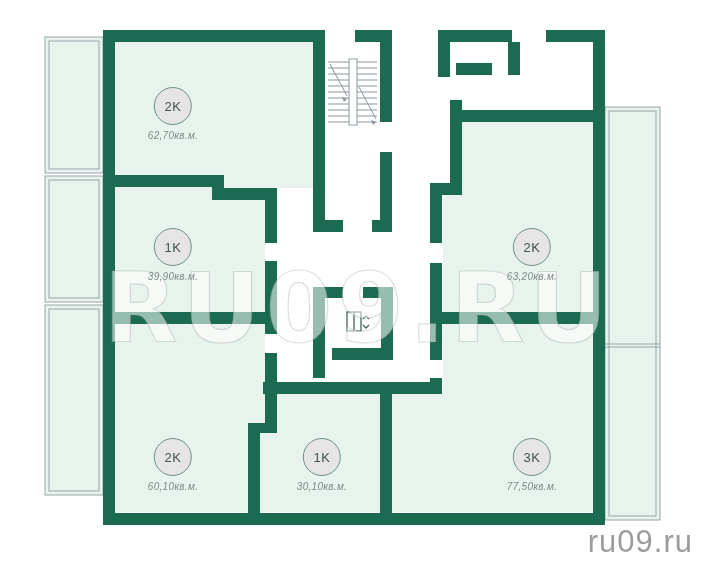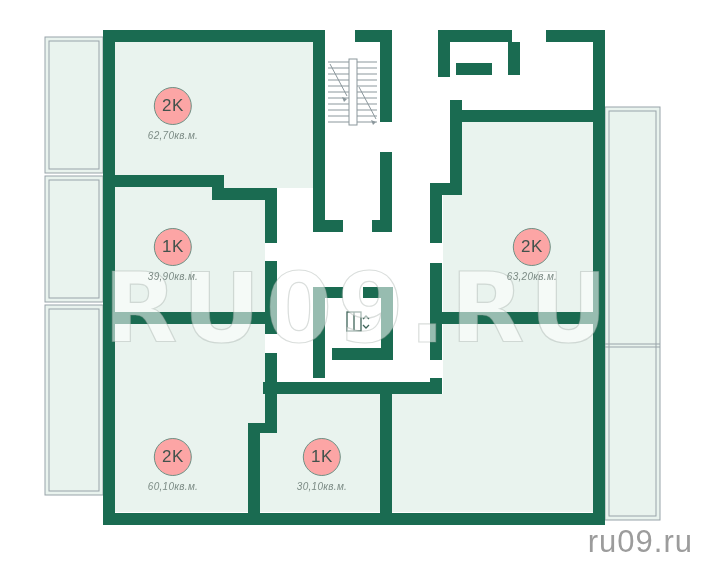--- a/index.html
+++ b/index.html
@@ -18,22 +18,22 @@
   .stair-arrow{fill:#8b979c;}
   .elev-line{stroke:#3f655a;stroke-width:1.3;fill:none;}
   .elev-box{fill:#ffffff;stroke:#3f655a;stroke-width:1.3;}
   .watermark-center{
     font-family:"DejaVu Sans", sans-serif;font-weight:bold;font-size:96px;letter-spacing:5px;
     fill:rgba(255,255,255,0.55);stroke:rgba(148,160,155,0.35);stroke-width:1.2px;
   }
   .apt{position:absolute;display:flex;flex-direction:column;align-items:center;transform:translateX(-50%);}
   .apt .badge{
     width:38px;height:38px;border-radius:50%;border:1.2px solid var(--accent_circle,#6f9084);
-    background:#fca5a5;display:flex;align-items:center;justify-content:center;
-    font-size:17px;color:#42524c;letter-spacing:.5px;box-sizing:border-box;
+    background:#e5e5e5;display:flex;align-items:center;justify-content:center;
+    font-size:13px;color:#42524c;letter-spacing:.5px;box-sizing:border-box;
   }
   .apt .area{margin-top:5px;font-size:10px;color:#7d8c86;white-space:nowrap;letter-spacing:.3px;font-style:italic;}
   .corner-mark{
     position:absolute;right:13px;bottom:10px;font-size:31px;color:#9c9c9c;letter-spacing:1px;
   }
 </style>
 </head>
 <body>
 
 <div class="stage">
@@ -164,15 +164,19 @@
     <div class="area">63,20кв.м.</div>
   </div>
   <div class="apt" style="left:173px;top:438px;">
     <div class="badge">2K</div>
     <div class="area">60,10кв.м.</div>
   </div>
   <div class="apt" style="left:322px;top:438px;">
     <div class="badge">1K</div>
     <div class="area">30,10кв.м.</div>
   </div>
+  <div class="apt" style="left:532px;top:438px;">
+    <div class="badge">3K</div>
+    <div class="area">77,50кв.м.</div>
+  </div>
 
   <div class="corner-mark">ru09.ru</div>
 </div>
 
 </body></html>

